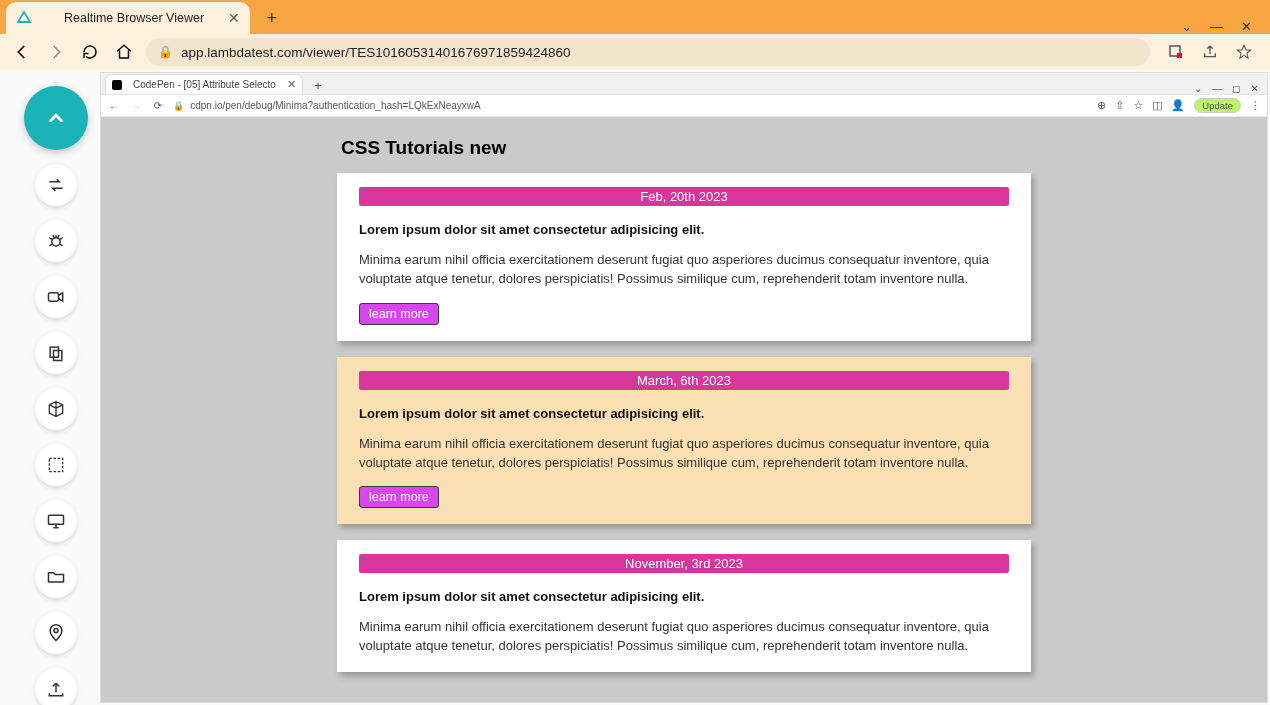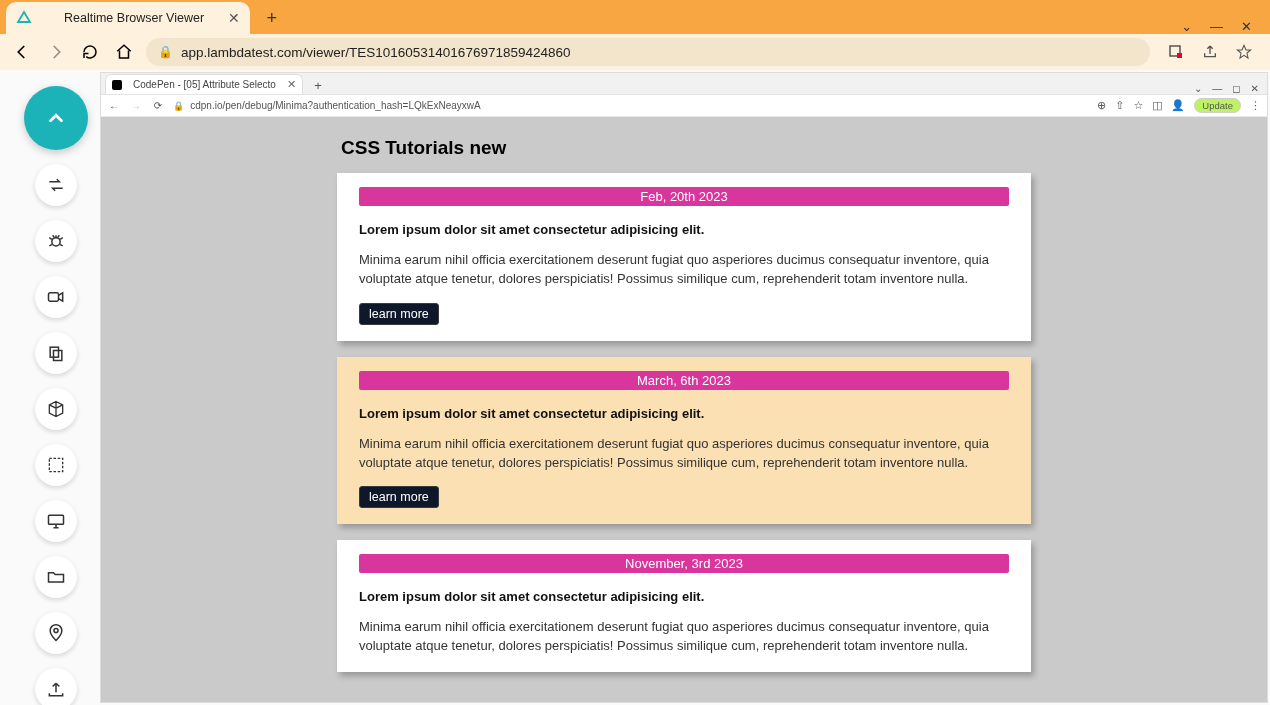--- a/index.html
+++ b/index.html
@@ -49,21 +49,21 @@
 
   
   .page { flex:1; background:#cacaca; padding:20px 0; overflow:auto; }
   .page-inner { width:694px; margin:0 auto; }
   .page-title { font-size:19px; font-weight:700; color:#000; margin-bottom:14px; padding-left:4px; }
   .card { background:#fff; border-radius:0; padding:14px 22px 16px; margin-bottom:16px; box-shadow:3px 4px 6px rgba(0,0,0,0.25); }
   .card.highlight { background:#fbe0b3; }
   .card-date { background:#d8369d; color:#fff; text-align:center; font-size:13px; padding:2px 0; border-radius:2px; }
   .card-heading { font-size:13px; font-weight:700; margin-top:16px; color:#111; }
   .card-body { font-size:13px; color:#333; margin-top:14px; line-height:1.45; }
-  .learn-more { display:inline-block; background:#0f172a; color:#fff; font-size:12.5px; padding:3px 9px; border-radius:3px; margin-top:14px; cursor:pointer; border:1px solid #3a3a3a; }
+  .learn-more { display:inline-block; background:#d946ef; color:#fff; font-size:12.5px; padding:3px 9px; border-radius:3px; margin-top:14px; cursor:pointer; border:1px solid #3a3a3a; }
 
   svg { display:block; }
 </style>
 </head>
 <body>
 
 <div class="outer-chrome">
 
   <div class="outer-tabstrip">
     <div class="outer-tab">

